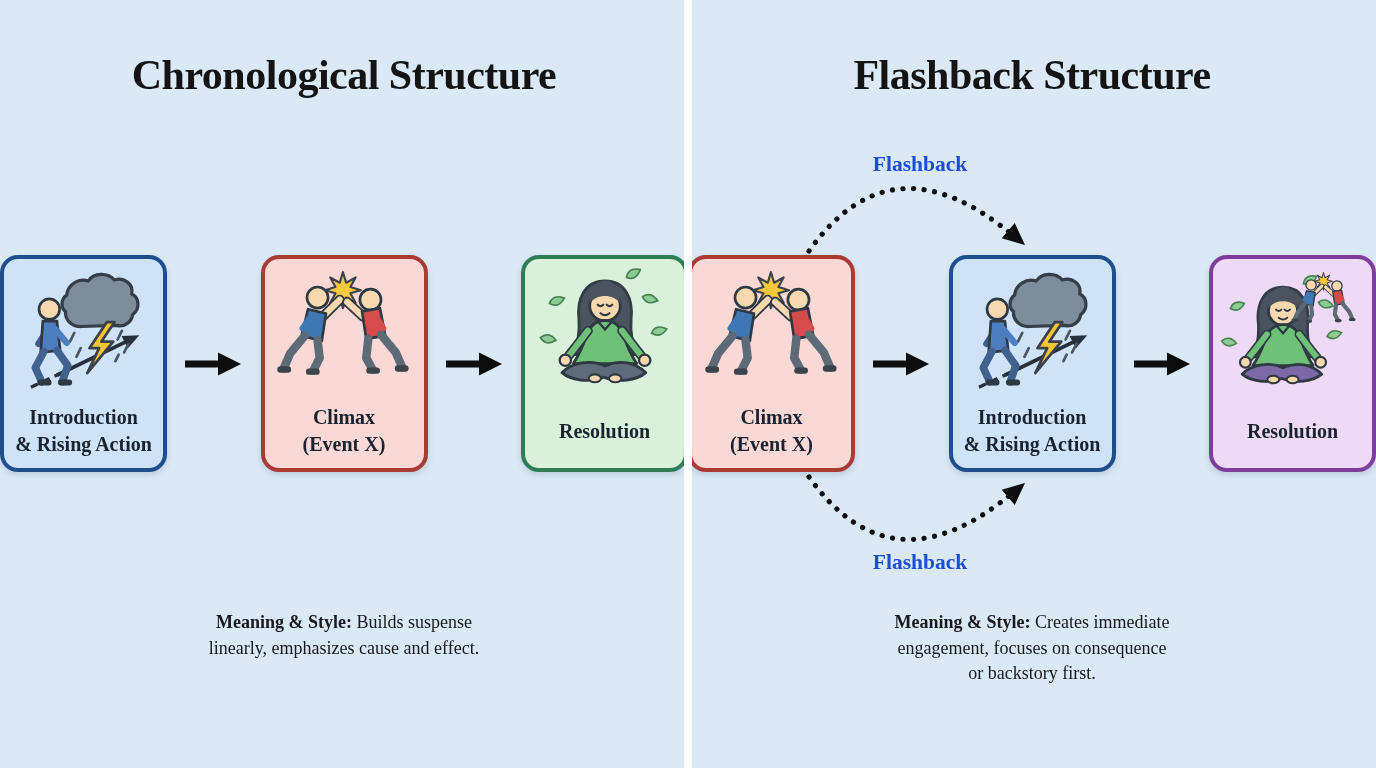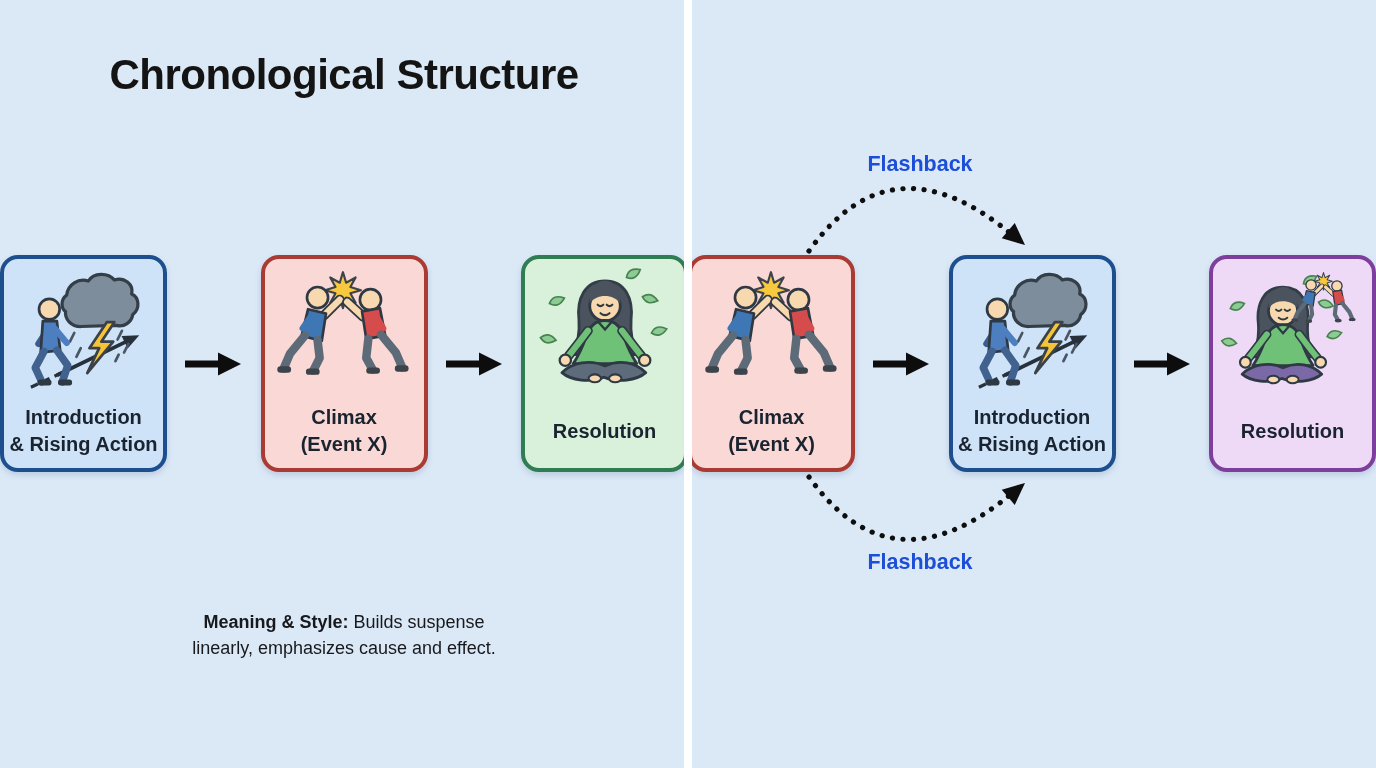--- a/index.html
+++ b/index.html
@@ -143,21 +143,21 @@
       <ellipse cx="74" cy="100" rx="5.5" ry="3.5" fill="#f8d8ae" stroke="#2e3944" stroke-width="1.8"></ellipse>
     </g>
 
     <g id="def-flowarrow">
       <line x1="0" y1="13" x2="36" y2="13" stroke="#0d0d0d" stroke-width="7"></line>
       <polygon points="33,1.5 56,13 33,24.5" fill="#0d0d0d"></polygon>
     </g>
   </defs>
 </svg>
 
-<div class="stage" style="background-color: rgb(219, 233, 247);">
+<div class="stage" style="background-color: rgb(219, 233, 247); font-family: Liberation Serif, serif;">
 
   <section class="panel left">
     <h1 class="title">Chronological Structure</h1>
 
     <div class="boxes-row">
       <div class="box" style="background-color: rgb(207, 227, 248); border-color: rgb(29, 79, 143);">
         <div class="icon-wrap">
           <svg class="icon" viewBox="0 0 130 120" width="142" height="130">
               <use href="#def-journey"></use>
             </svg>
@@ -192,20 +192,21 @@
         </div>
         <div class="label">Resolution</div>
       </div>
     </div>
 
     <p class="caption"><b>Meaning &amp; Style:</b><span> Builds suspense
 linearly, emphasizes cause and effect.</span></p>
   </section>
 
   <section class="panel right">
+    <h1 class="title">Flashback Structure</h1>
 
     <div class="fb-label top">Flashback</div>
     <div class="fb-label bottom">Flashback</div>
 
     <svg class="arcs" viewBox="0 0 688 768">
       <path d="M121 251 Q 205 133 328 238" fill="none" stroke="#0e0e0e" stroke-width="5.2" stroke-linecap="round" stroke-dasharray="0.1 10.5"></path>
       <polygon points="-22,-10 0,0 -22,10" transform="translate(337,245) rotate(40.5)" fill="#0e0e0e"></polygon>
       <path d="M121 477 Q 205 595 328 490" fill="none" stroke="#0e0e0e" stroke-width="5.2" stroke-linecap="round" stroke-dasharray="0.1 10.5"></path>
       <polygon points="-22,-10 0,0 -22,10" transform="translate(337,483) rotate(-40.5)" fill="#0e0e0e"></polygon>
     </svg>
@@ -245,16 +246,19 @@
           </svg>
         <div class="icon-wrap">
           <svg class="icon shift-left" viewBox="0 0 130 120" width="140" height="129" style="--pants:#7b68a6">
               <use href="#def-meditate"></use>
             </svg>
         </div>
         <div class="label">Resolution</div>
       </div>
     </div>
 
+    <p class="caption"><b>Meaning &amp; Style:</b><span> Creates immediate
+engagement, focuses on consequence
+or backstory first.</span></p>
   </section>
 
   <div class="divider" style="background-color: rgb(255, 255, 255);"></div>
 </div>
 
 </body></html>

